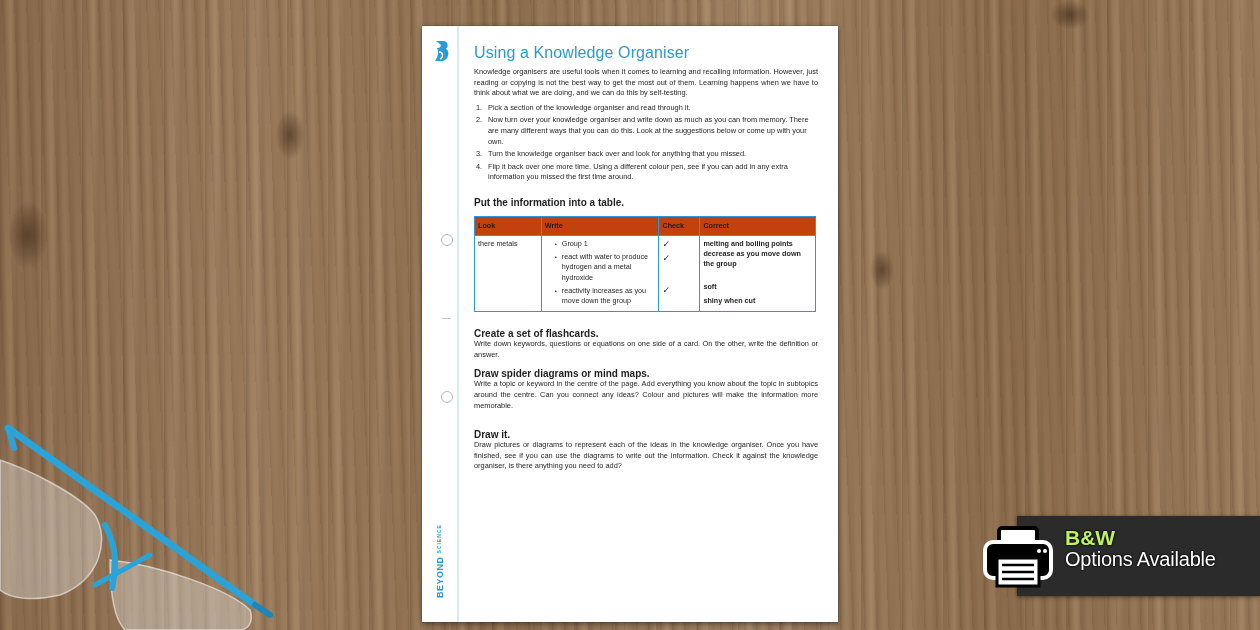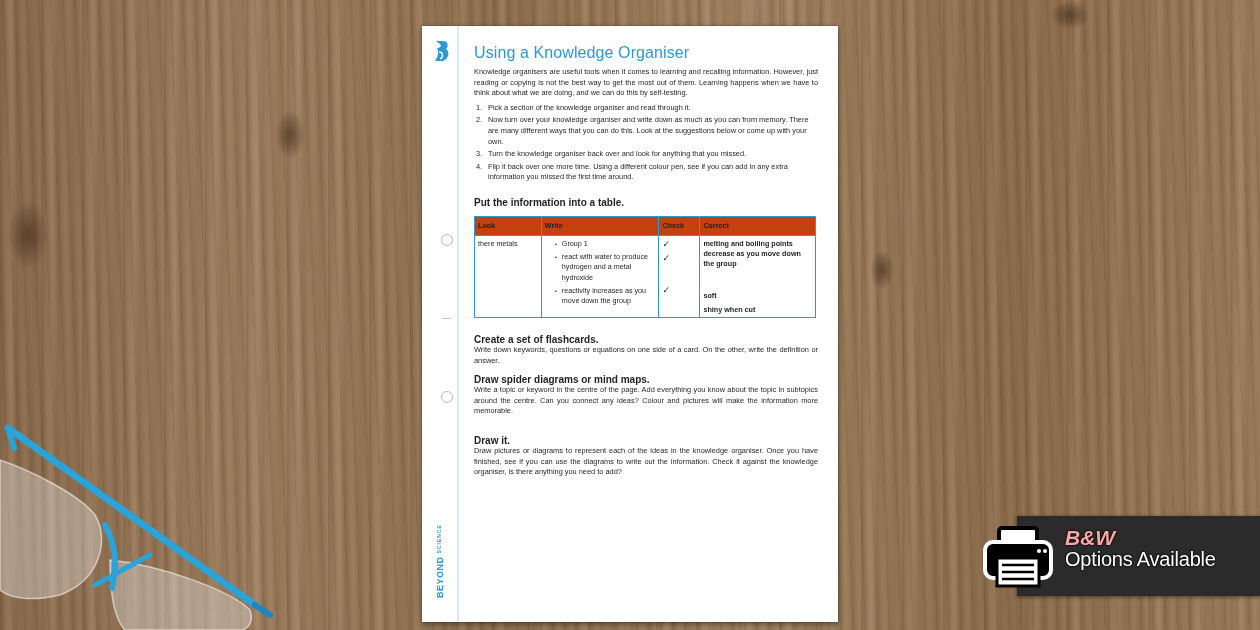--- a/index.html
+++ b/index.html
@@ -64,22 +64,22 @@
   table.ko td.check div { font-size: 9px; line-height: 10px; }
   table.ko td.correct { font-weight: bold; line-height: 10.2px; }
 
   
   .bw {
     position: absolute; left: 1017px; top: 516px; width: 243px; height: 80px;
     background: #2b2b2b;
     box-shadow: 0 1px 4px rgba(0,0,0,0.5);
   }
   .bw .printer { position: absolute; left: -36px; top: 8px; width: 74px; height: 66px; }
-  .bw .t1 { position: absolute; left: 48px; top: 10px; color: #fca5a5; font-weight: bold; font-size: 21px;
-    text-shadow: 0 0 2px #000, 0 0 2px #000; font-style: italic; }
+  .bw .t1 { position: absolute; left: 48px; top: 10px; color: #bef264; font-weight: bold; font-size: 21px;
+    text-shadow: 0 0 2px #000, 0 0 2px #000; }
   .bw .t2 { position: absolute; left: 48px; top: 32px; color: #fff; font-size: 20px; letter-spacing: -0.2px;
     text-shadow: 0 0 2px #000, 0 0 2px #000; }
 </style>
 </head>
 <body>
 
 <div class="knot" style="left:275px;top:110px;width:30px;height:50px;"></div>
 <div class="knot" style="left:8px;top:200px;width:40px;height:70px;"></div>
 <div class="knot" style="left:1050px;top:0px;width:40px;height:30px;"></div>
 <div class="knot" style="left:870px;top:250px;width:24px;height:40px;"></div>
@@ -141,21 +141,21 @@
               <li>reactivity increases as you move down the group</li>
             </ul>
           </td>
           <td class="check">
             <div>✓</div>
             <div style="margin-top:4px;">✓</div>
             <div style="margin-top:22px;">✓</div>
           </td>
           <td class="correct">
             <div>melting and boiling points decrease as you move down the group</div>
-            <div style="margin-top:21px;">soft</div>
+            <div style="margin-top:12px;">soft</div>
             <div style="margin-top:4px;">shiny when cut</div>
           </td>
         </tr>
       </tbody>
     </table>
 
     <div style="margin-top:16px;">
       <div class="h">Create a set of flashcards.</div>
       <div class="p">Write down keywords, questions or equations on one side of a card. On the other, write the definition or answer.</div>
     </div>

